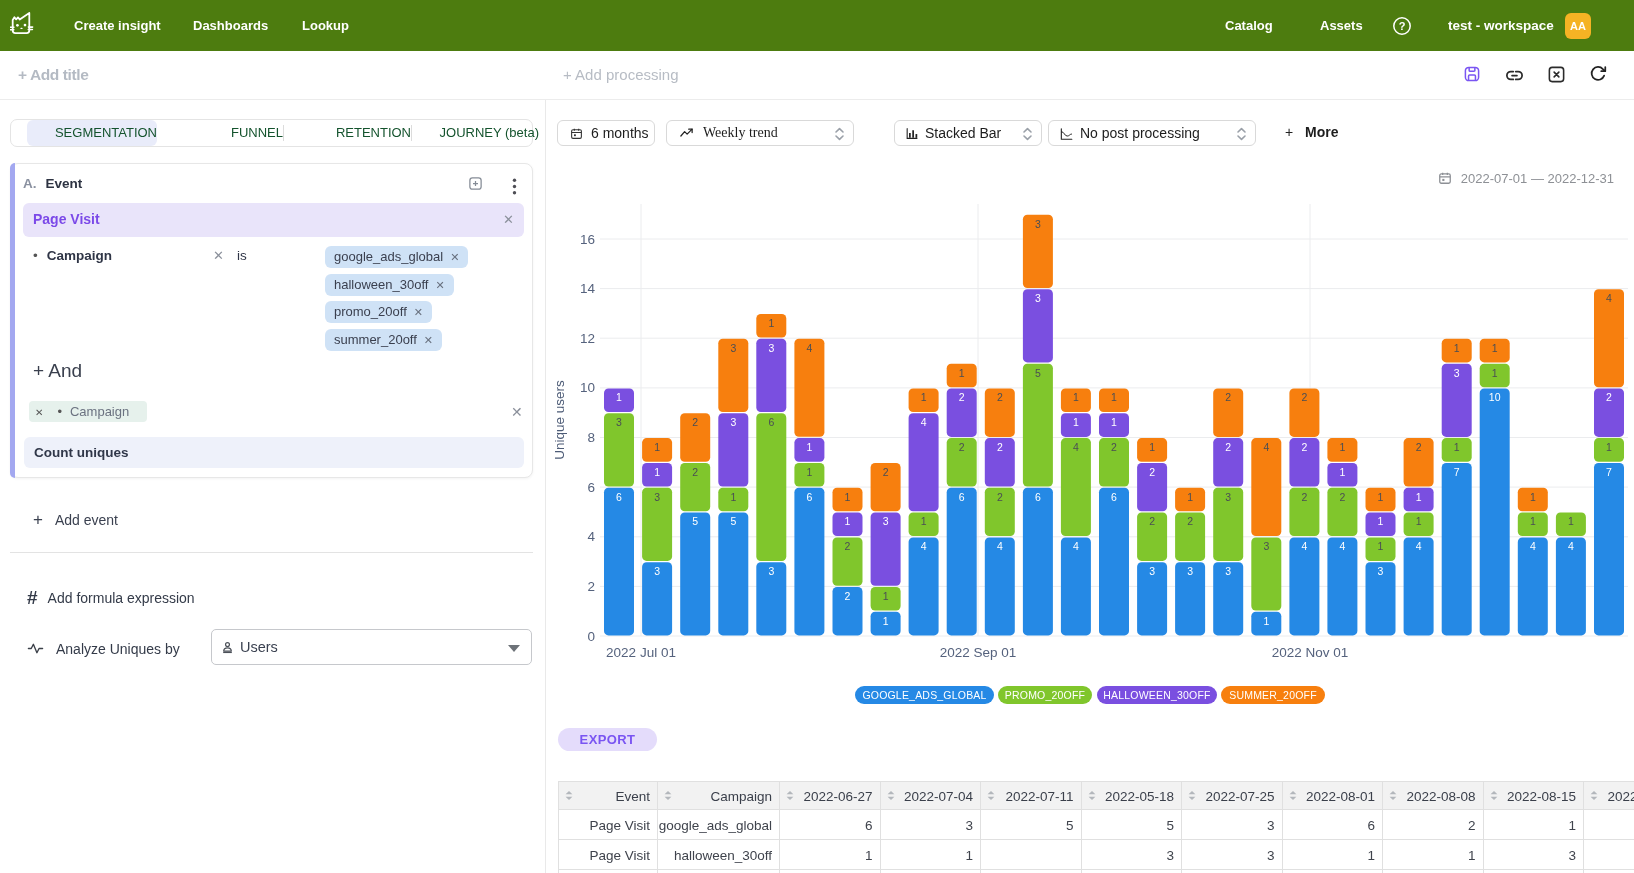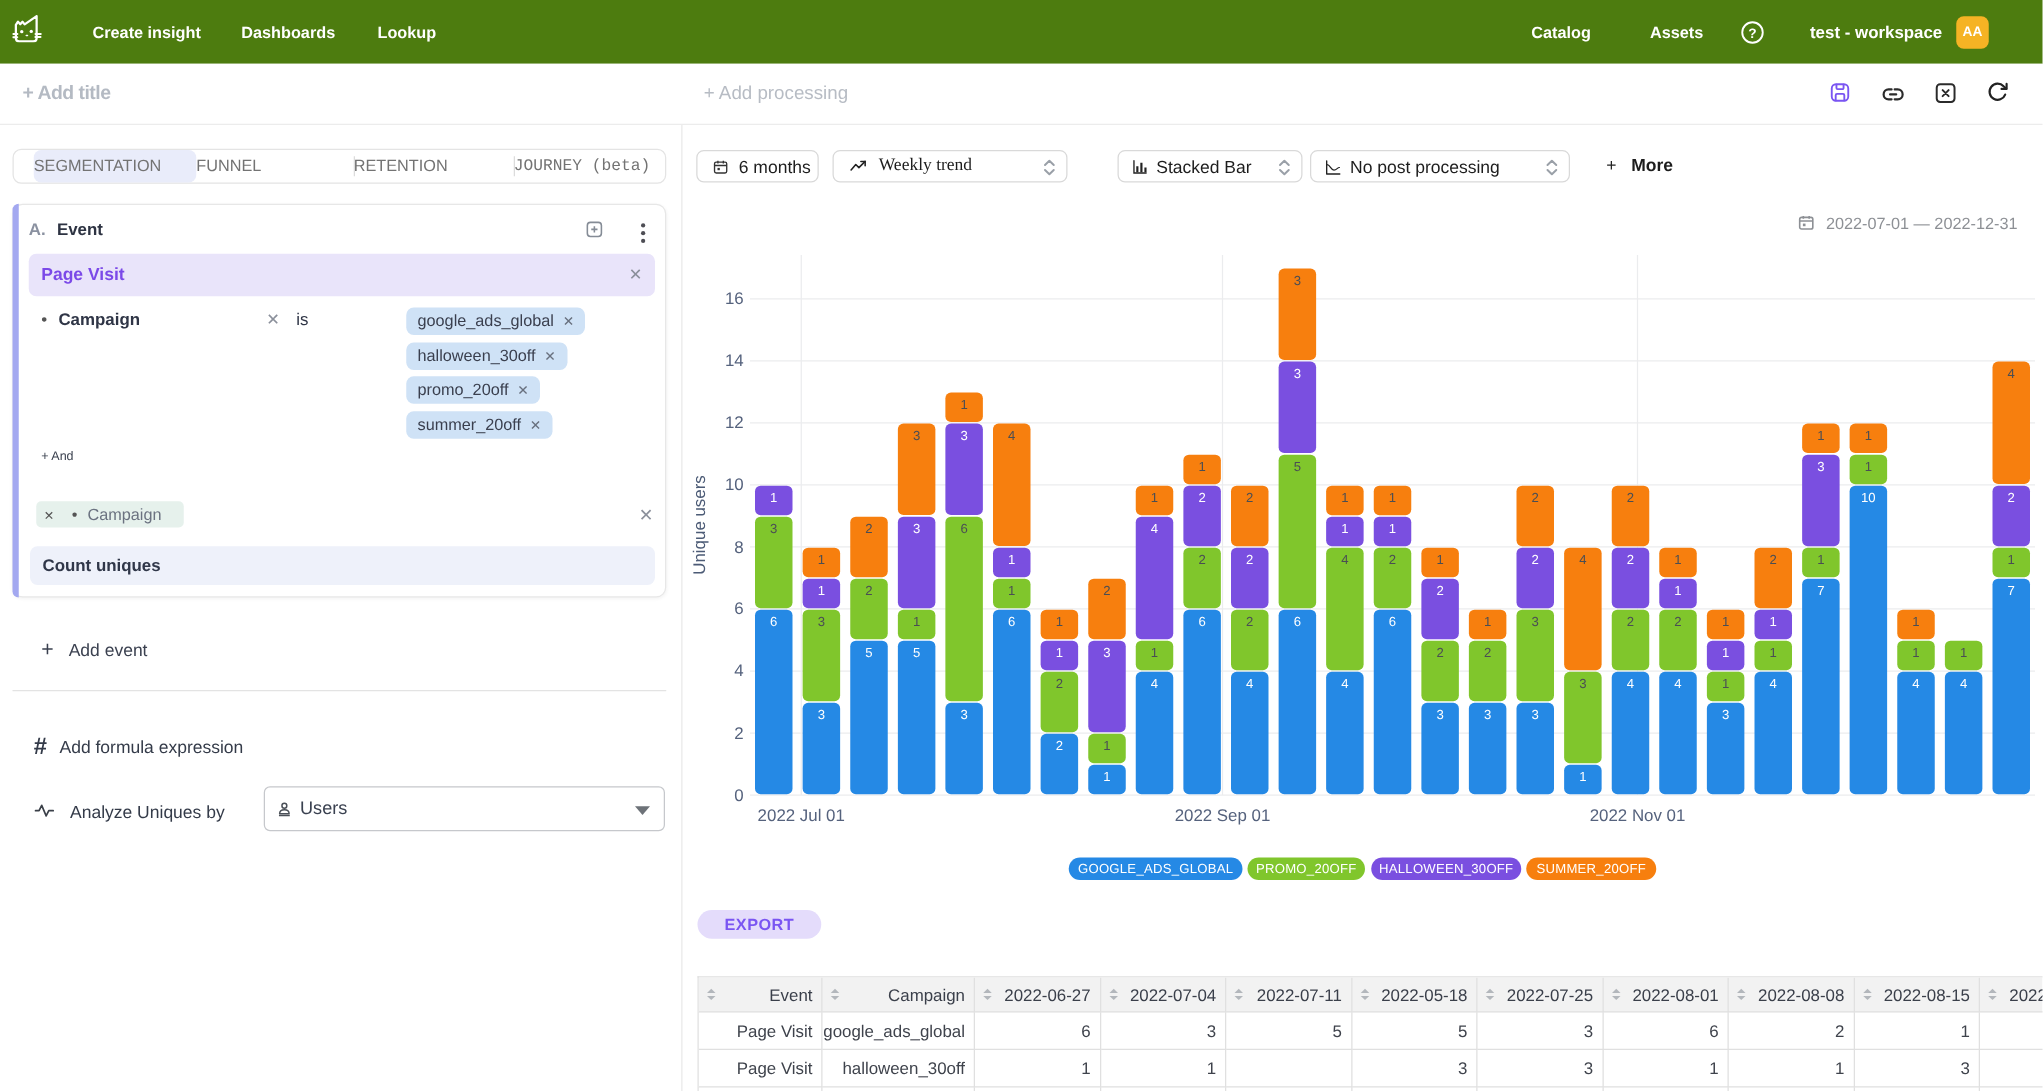--- a/index.html
+++ b/index.html
@@ -12,36 +12,36 @@
 .avatar { position:absolute; left:1565px; top:13px; width:26px; height:26px; background:#f5b324; border-radius:6px; color:#fff; font-size:11px; font-weight:bold; text-align:center; line-height:26px; }
 
 .titlerow { position:absolute; left:0; top:51px; width:1634px; height:49px; border-bottom:1px solid #ececec; background:#fff; }
 .addtitle { position:absolute; left:18px; top:66px; color:#b4bac3; font-size:15.5px; font-weight:bold; letter-spacing:-0.4px; }
 .adddesc { position:absolute; left:563px; top:66px; color:#b7bcc4; font-size:15px; }
 .icobtn { position:absolute; top:65px; }
 
 .vdivider { position:absolute; left:545px; top:100px; width:1px; height:773px; background:#e9e9e9; }
 
 .tabs { position:absolute; left:10px; top:119px; width:523px; height:28px; border:1px solid #e4e4e4; border-radius:7px; background:#fff; }
-.tab { position:absolute; top:0; height:26px; line-height:26px; text-align:left; font-size:13px; color:#737373; }
+.tab { position:absolute; top:0; height:26px; line-height:26px; text-align:right; font-size:13px; color:#14532d; }
 .tab.active { background:#e9ecfa; border-radius:6px; }
 .tabsep { position:absolute; top:5px; width:1px; height:16px; background:#dcdcdc; }
 
 .card { position:absolute; left:10px; top:163px; width:523px; height:315px; background:#fff; border:1px solid #e7e7e7; border-radius:8px; box-shadow:0 1px 3px rgba(0,0,0,0.05); }
 .accent { position:absolute; left:-1px; top:-1px; width:5px; height:315px; background:#a3a8f0; border-radius:8px 0 0 8px; }
 .evhead { position:absolute; left:23px; top:176px; font-size:13.5px; color:#2d3342; }
 .evhead .a { color:#8a91a0; font-weight:bold; margin-right:9px; }
 .evhead .e { font-weight:bold; }
 .pv { position:absolute; left:23px; top:203px; width:501px; height:34px; background:#e9e4fa; border-radius:6px; }
 .pv .t { position:absolute; left:10px; top:8px; color:#7b49e8; font-size:14px; font-weight:bold; }
 .xmark { color:#8b909b; font-size:13px; }
 .campline { position:absolute; left:33px; top:248px; font-size:13.5px; color:#2f3546; }
 .chip { position:absolute; left:325px; height:22px; background:#cfe2f6; border-radius:6px; font-size:13px; color:#3a3f4e; line-height:22px; padding:0 9px; }
 .chip .chx { color:#68707e; font-size:11px; margin-left:7px; }
-.andline { position:absolute; left:33px; top:360px; font-size:10px; color:#3a404e; }
+.andline { position:absolute; left:33px; top:360px; font-size:19px; color:#3a404e; }
 .mint { position:absolute; left:29px; top:401px; width:118px; height:21px; background:#e6f1ec; border-radius:4px; font-size:13px; color:#6b7280; line-height:21px; }
 .countu { position:absolute; left:24px; top:437px; width:500px; height:31px; background:#eef1fa; border-radius:6px; font-size:13.5px; font-weight:bold; color:#303749; line-height:31px; padding-left:10px; }
 .addev { position:absolute; left:33px; top:510px; font-size:14px; color:#3b4150; }
 .hdiv { position:absolute; left:10px; top:552px; width:523px; height:1px; background:#e3e3e3; }
 .formula { position:absolute; left:27px; top:586px; font-size:14px; color:#343b49; }
 .analyze { position:absolute; left:27px; top:639px; font-size:14px; color:#343b49; }
 .usel { position:absolute; left:211px; top:629px; width:321px; height:36px; border:1px solid #c6c8cc; border-radius:5px; background:#fff; }
 .usel .txt { position:absolute; left:28px; top:9px; font-size:14.5px; color:#3a4150; }
 .usel .car { position:absolute; right:11px; top:15px; width:0; height:0; border-left:6px solid transparent; border-right:6px solid transparent; border-top:7px solid #6d7278; }
 
@@ -106,21 +106,21 @@
 <div class="icobtn" style="left:1589px;"><svg width="18" height="18" viewBox="0 0 24 24" fill="none" stroke="#222" stroke-width="2.3" stroke-linecap="round" stroke-linejoin="round">
       <path d="M20.2 14.2 a8.6 8.6 0 1 1 -1.7 -8.8 L21.3 8"></path>
       <path d="M21.7 2.8 v5.4 h-5.4"></path>
     </svg></div>
 <div class="vdivider"></div>
 
 <div class="tabs">
   <div class="tab active" style="left:16px;width:130px;">SEGMENTATION</div>
   <div class="tab" style="left:146px;width:126px;">FUNNEL</div>
   <div class="tab" style="left:272px;width:128px;">RETENTION</div>
-  <div class="tab" style="left:400px;width:128px;font-family:Liberation Mono, monospace;">JOURNEY (beta)</div>
+  <div class="tab" style="left:400px;width:128px;">JOURNEY (beta)</div>
   <div class="tabsep" style="left:272px;"></div>
   <div class="tabsep" style="left:400px;"></div>
 </div>
 
 <div class="card">
     <div class="accent"></div>
   </div>
 <div class="evhead"><span class="a">A.</span><span class="e">Event</span></div>
 <div class="abs" style="left:468px;top:176px;"><svg width="15" height="15" viewBox="0 0 24 24" fill="none" stroke="#858c96" stroke-width="2">
       <rect x="3" y="3" width="18" height="18" rx="4"></rect>

